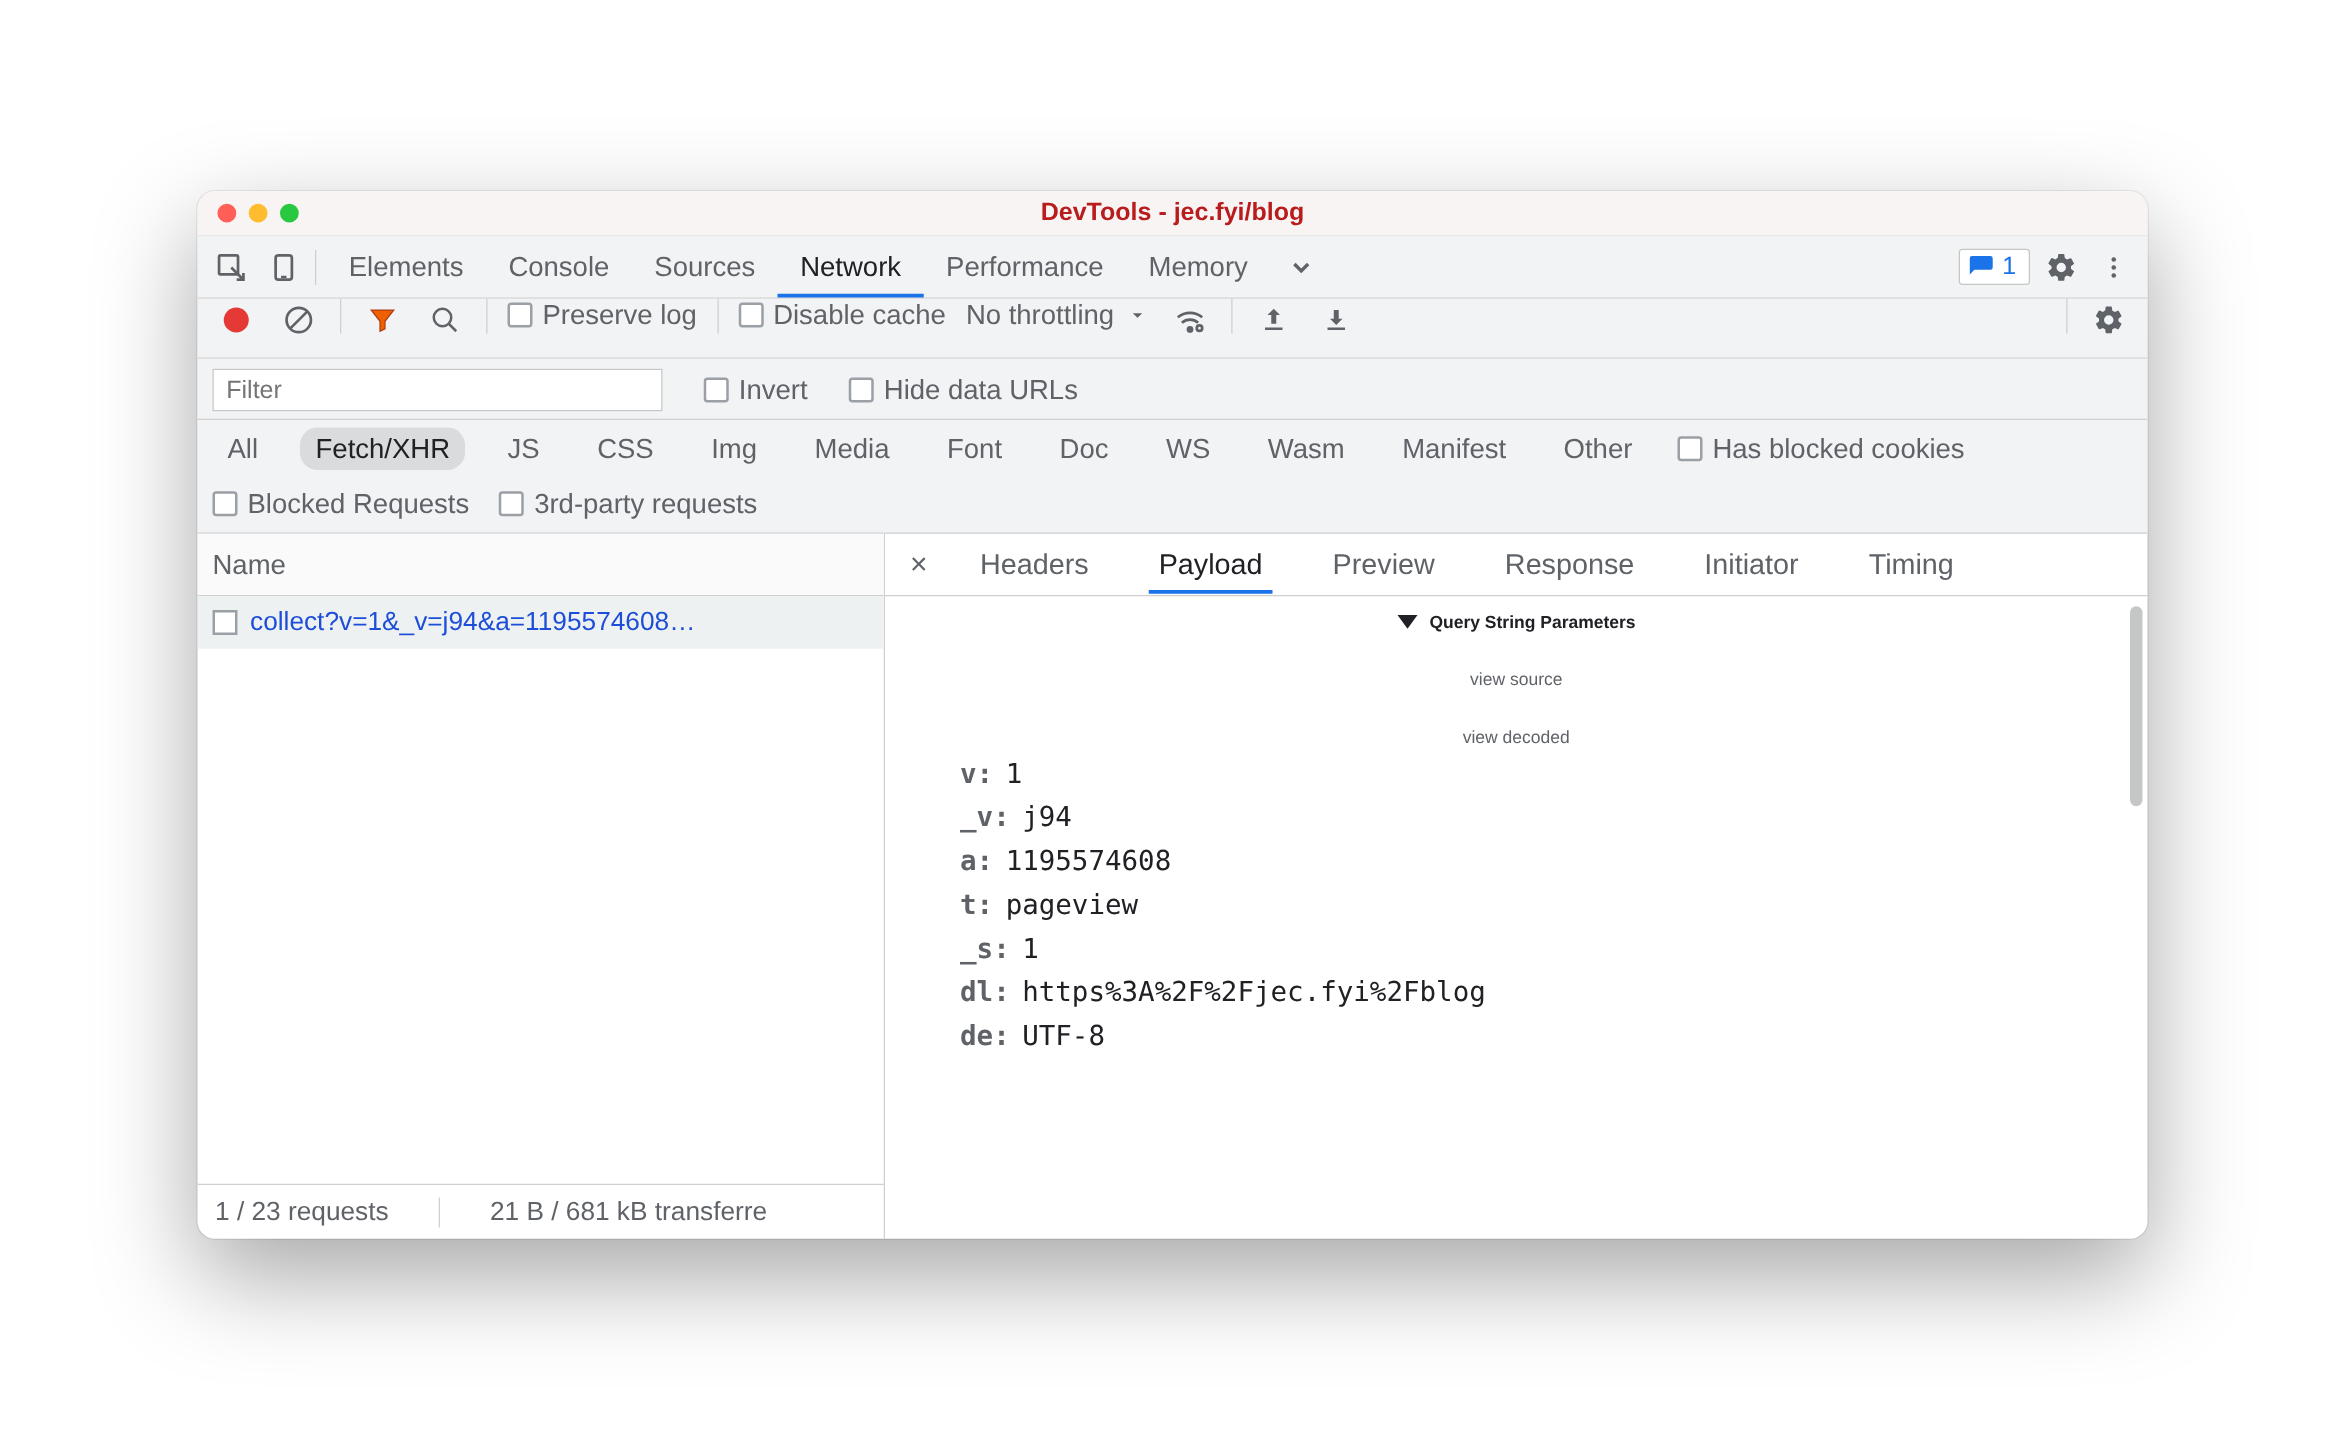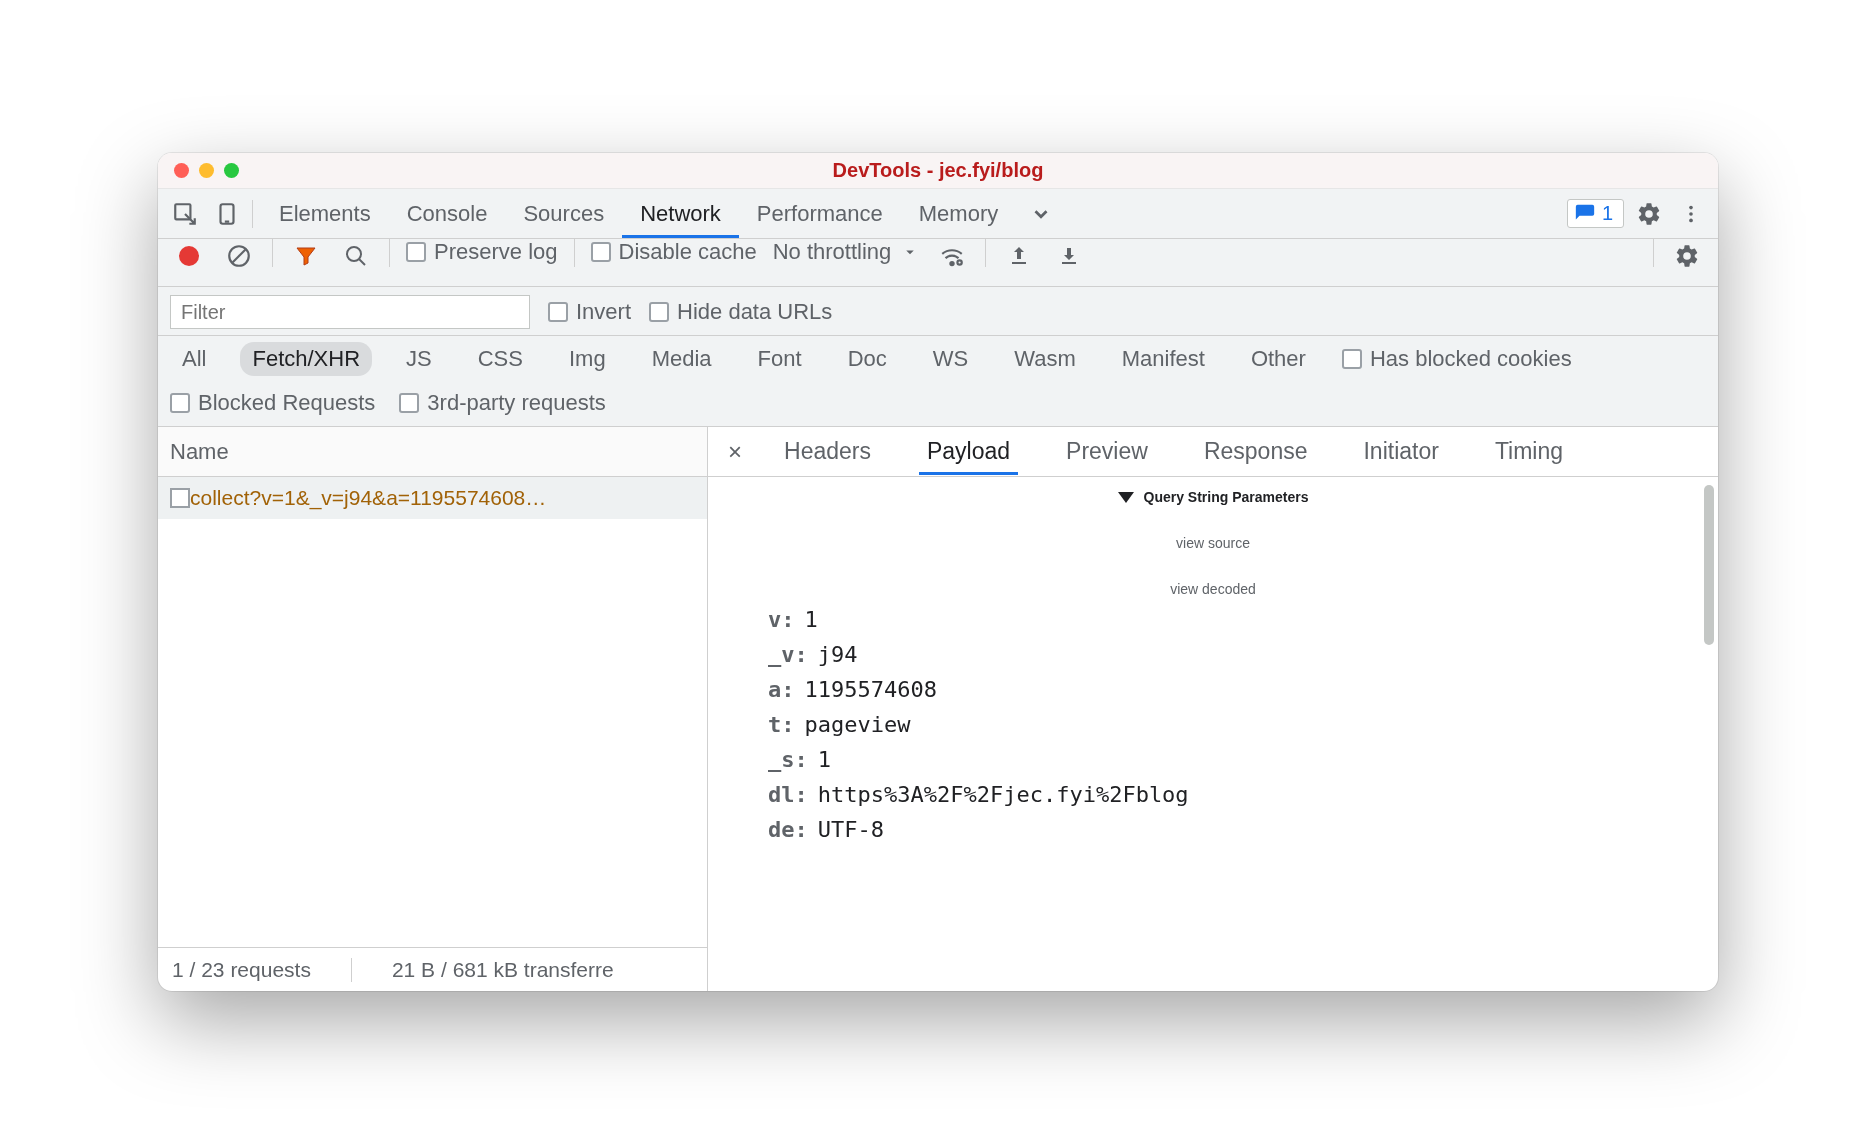--- a/index.html
+++ b/index.html
@@ -80,21 +80,21 @@
   .chk { display: flex; align-items: center; gap: 8px; }
   .chk .box { width: 20px; height: 20px; border: 2px solid #9aa0a6; border-radius: 3px; background: #fff; }
   .throttle { display: flex; align-items: center; gap: 10px; }
 
   .filter-row {
     background: #f1f3f4;
     border-bottom: 1px solid #cfcfcf;
     padding: 8px 12px 6px;
     display: flex;
     align-items: center;
-    gap: 18px;
+    gap: 33px;
     font-size: 22px;
     color: #5f6368;
   }
   .filter-input {
     width: 360px; height: 34px; border: 1px solid #c4c7c5; background: #fff;
     font-size: 20px; color: #888; padding: 0 10px;
   }
 
   .type-row {
     background: #f1f3f4;
@@ -125,22 +125,22 @@
     width: 550px; border-right: 1px solid #cfcfcf;
     display: flex; flex-direction: column;
   }
   .left-header {
     height: 50px; border-bottom: 1px solid #cfcfcf;
     display: flex; align-items: center; padding: 0 12px;
     font-size: 22px; color: #5f6368; background: #fafafa;
   }
   .left-body { flex: 1; overflow: hidden; }
   .req-row {
-    height: 42px; display: flex; align-items: center; 
-    padding: 0 12px; font-size: 21px; color: #a16207; background: #eef1f2;
+    height: 42px; display: flex; align-items: center; gap: 10px;
+    padding: 0 12px; font-size: 21px; color: #1d4ed8; background: #eef1f2;
     white-space: nowrap; overflow: hidden; text-overflow: ellipsis;
   }
   .req-icon {
     width: 20px; height: 20px; border: 2px solid #9aa0a6; background: #fff; flex: none;
   }
   .left-footer {
     border-top: 1px solid #cfcfcf; height: 44px;
     display: flex; align-items: center; padding: 0 14px; gap: 40px;
     font-size: 21px; color: #5f6368;
   }

